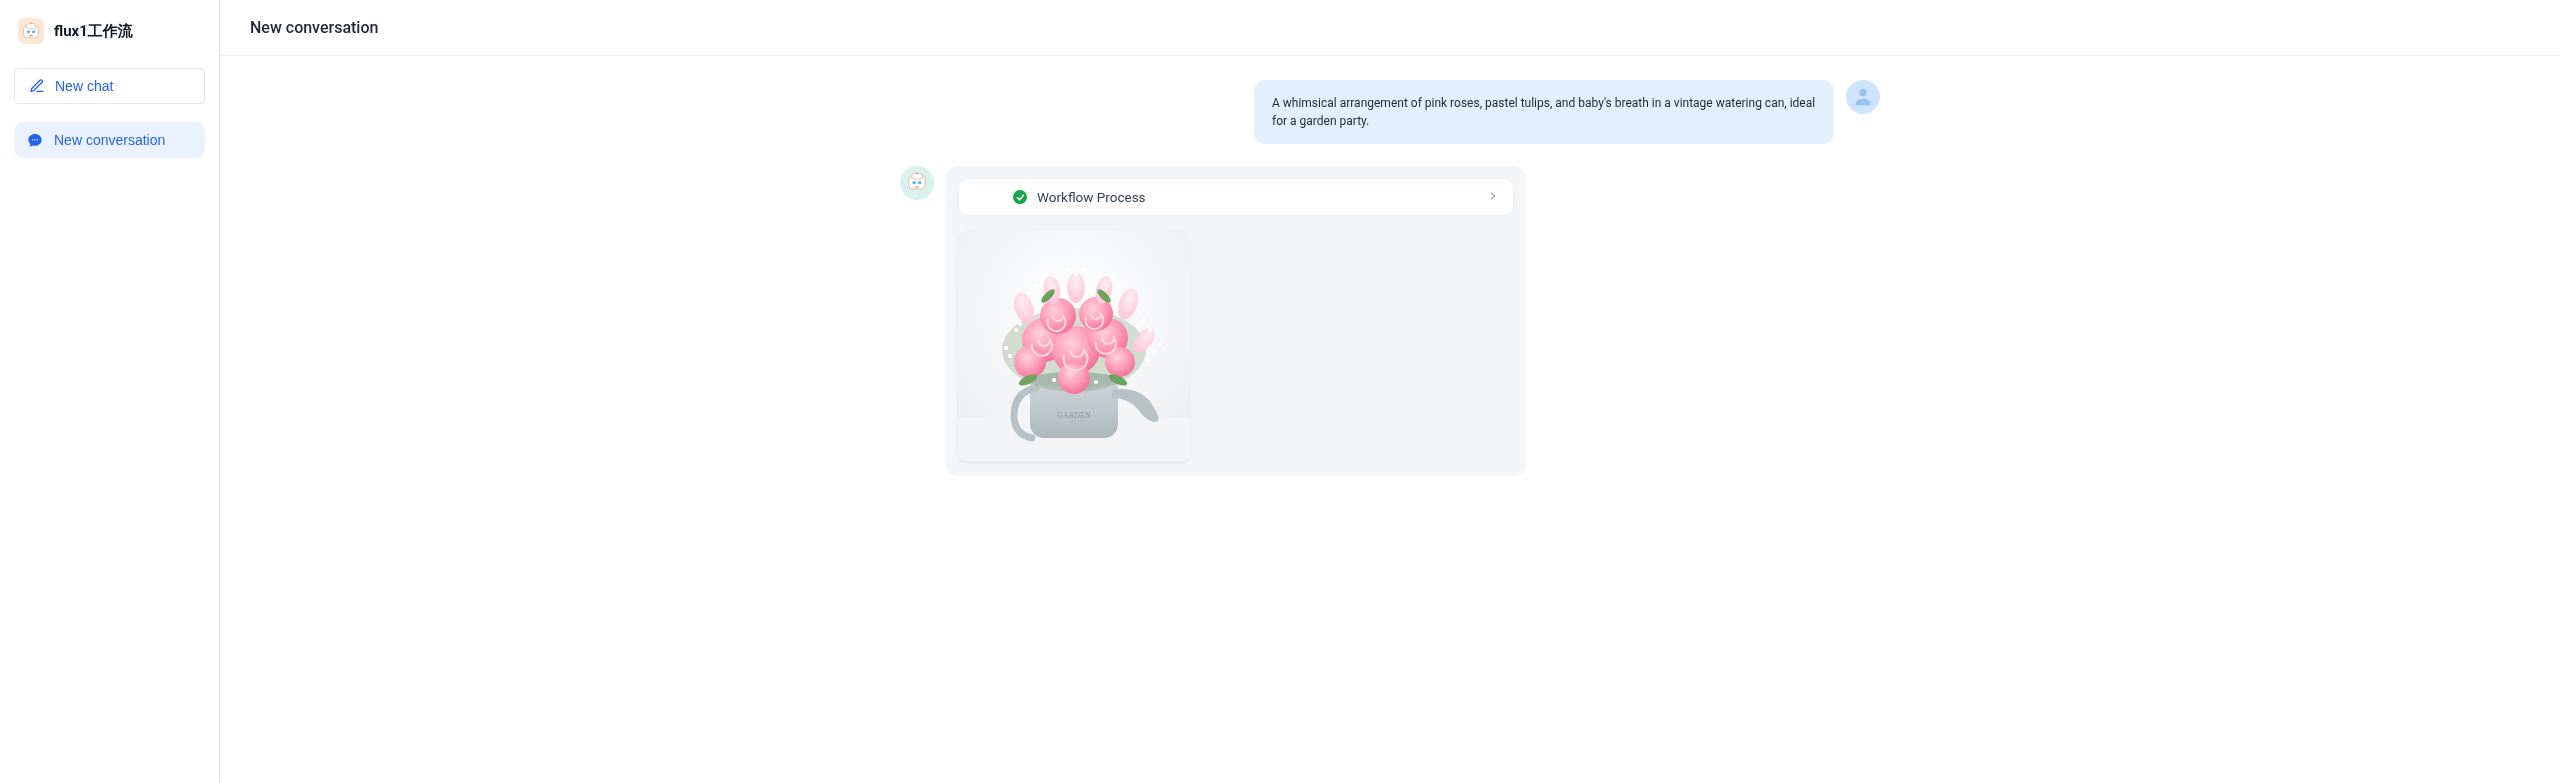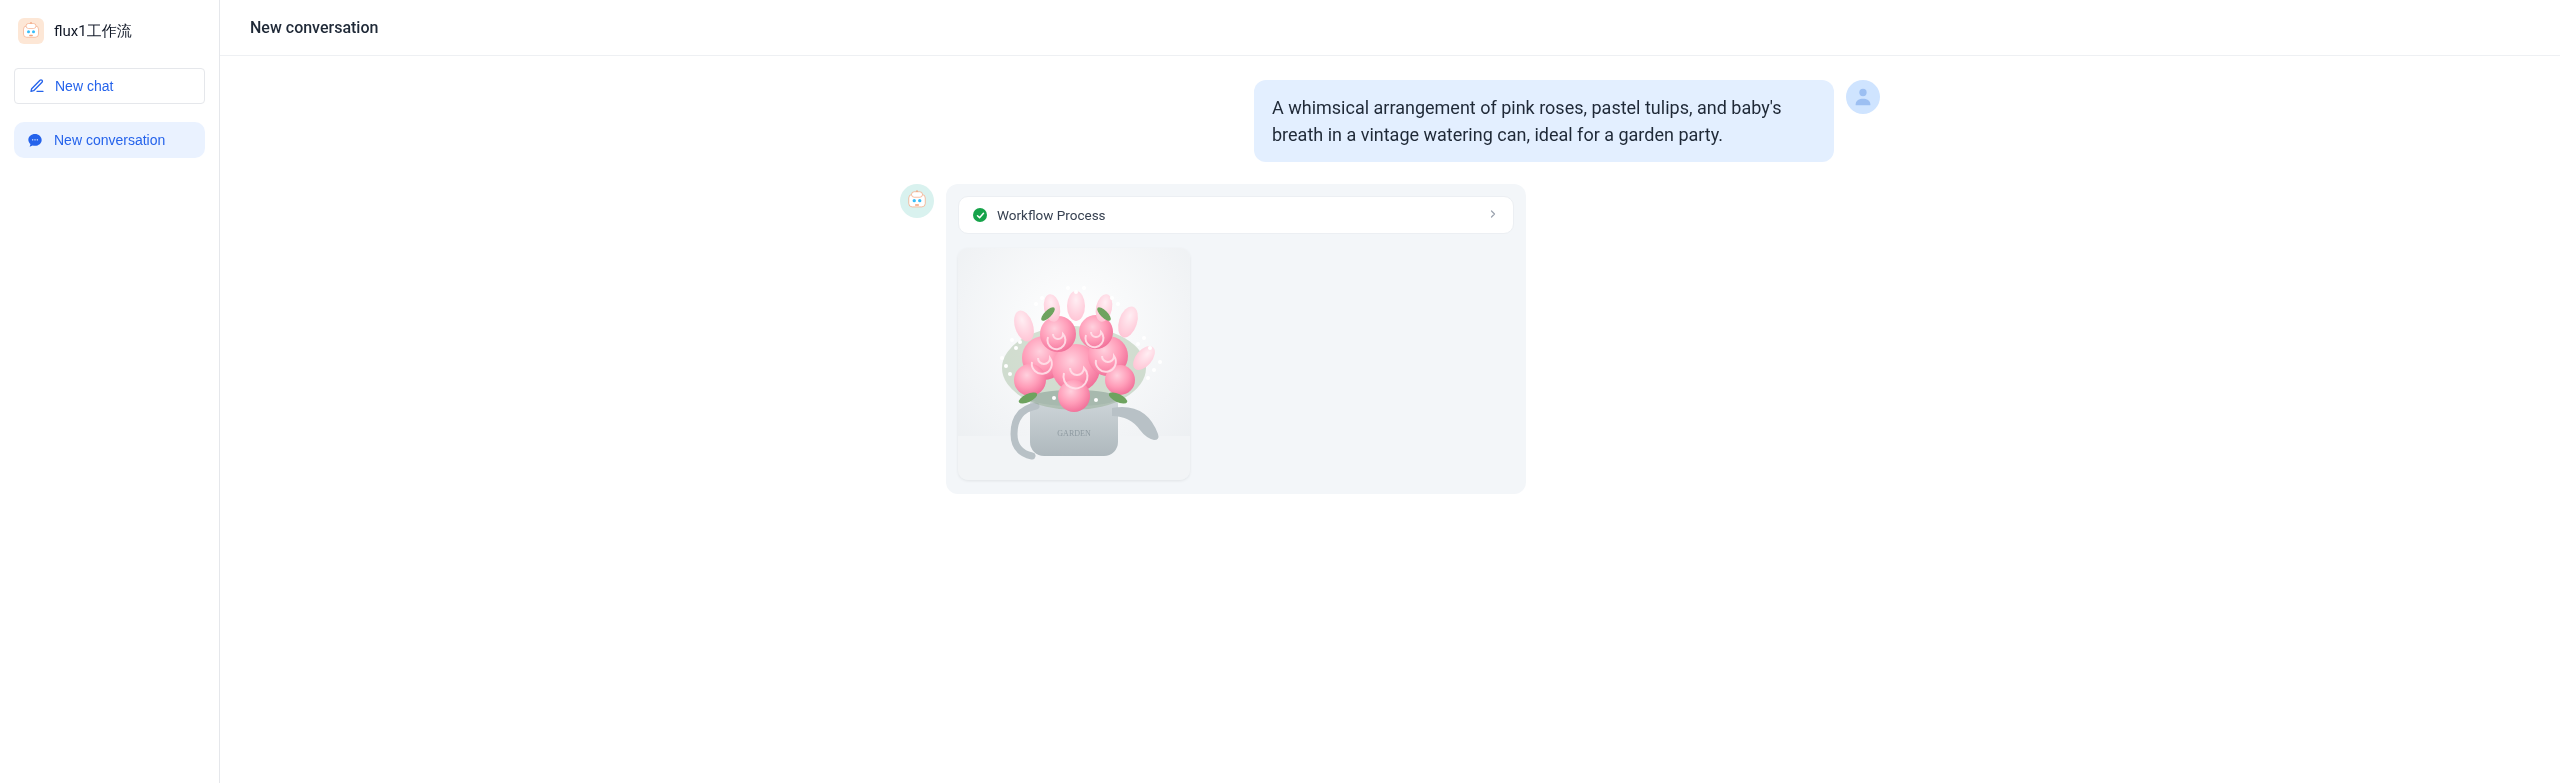--- a/index.html
+++ b/index.html
@@ -33,21 +33,21 @@
     width: 26px;
     height: 26px;
     border-radius: 6px;
     background: #fde7d6;
     display: flex;
     align-items: center;
     justify-content: center;
     overflow: hidden;
   }
   .brand-name {
-    font-weight: 400;
+    font-weight: 700;
     font-size: 15px;
     color: #111827;
   }
 
   .new-chat-btn {
     display: flex;
     align-items: center;
     gap: 10px;
     width: 100%;
     padding: 9px 14px;
@@ -128,21 +128,21 @@
     align-items: flex-start;
     gap: 12px;
   }
   .user-bubble {
     max-width: 580px;
     background: #e3efff;
     color: #1f2937;
     padding: 14px 18px;
     border-radius: 12px;
     line-height: 1.5;
-    font-size: 18px;
+    font-size: 12px;
     position: relative;
   }
   .user-avatar {
     width: 34px;
     height: 34px;
     border-radius: 50%;
     background: #cfe4ff;
     display: flex;
     align-items: center;
     justify-content: center;
@@ -186,20 +186,21 @@
     background: #ffffff;
     border: 1px solid #eceff3;
     border-radius: 10px;
     padding: 10px 14px;
     cursor: pointer;
   }
   .workflow-left {
     display: flex;
     align-items: center;
     gap: 10px;
+    margin-left: 40px;
   }
   .workflow-title {
     font-size: 13.5px;
     color: #374151;
   }
   .status-dot {
     width: 14px;
     height: 14px;
     border-radius: 50%;
     background: #16a34a;

